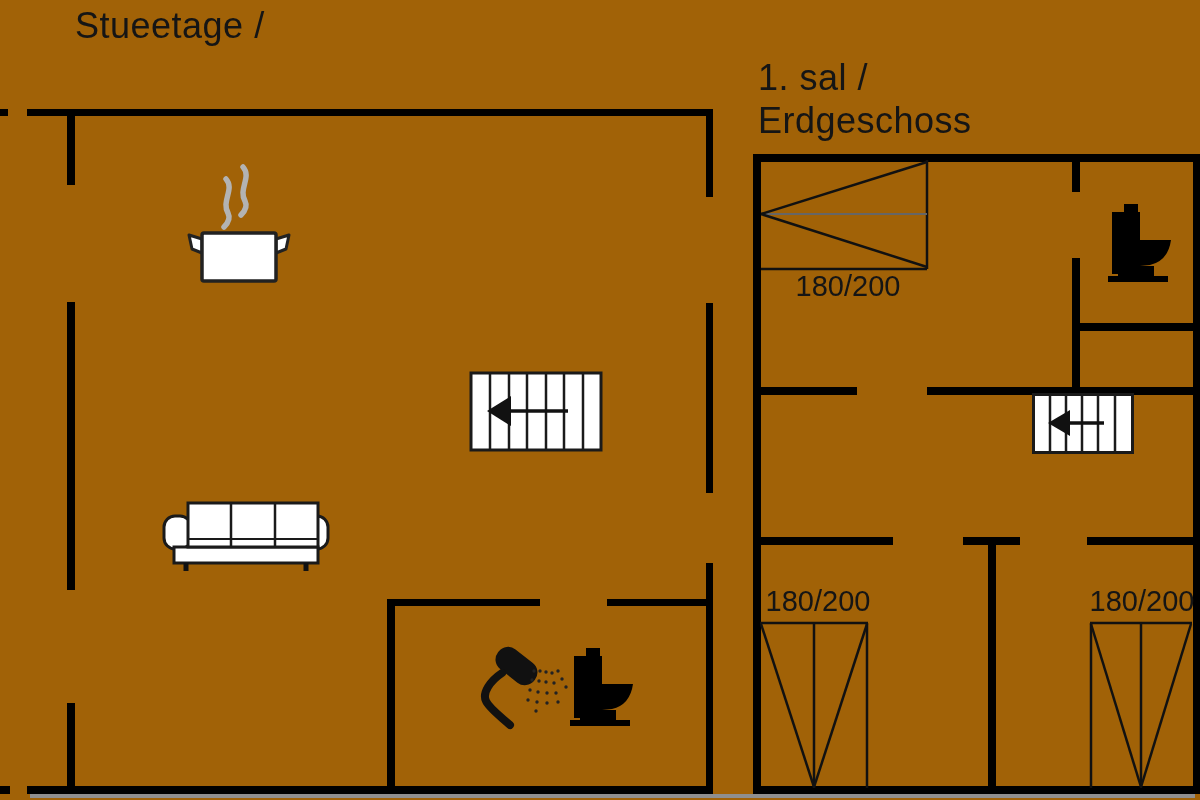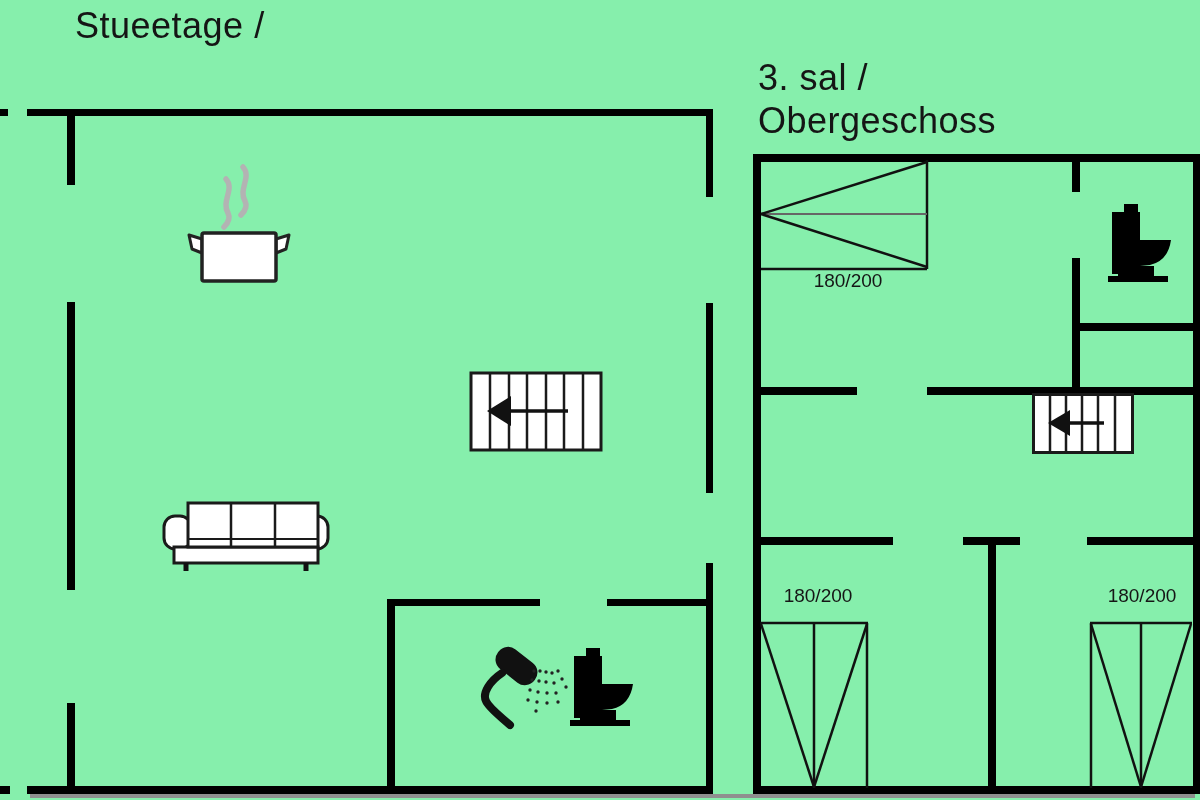--- a/index.html
+++ b/index.html
@@ -1,36 +1,36 @@
 <!DOCTYPE html>
 <html><head>
 <meta charset="utf-8">
 <style>
   html,body{margin:0;padding:0;background:#fff;}
   #stage{
-    position:relative;width:1200px;height:800px;background:#86efac;overflow:hidden;
+    position:relative;width:1200px;height:800px;background:#a16207;overflow:hidden;
     font-family:"Liberation Sans", sans-serif;color:#111;
   }
   .wall{position:absolute;background:#000;}
   .shadow{position:absolute;background:#8f8f8f;}
   .title{position:absolute;font-size:36px;line-height:43px;color:#151515;letter-spacing:0.5px;white-space:nowrap;}
-  .bedlabel{position:absolute;width:120px;font-size:19px;text-align:center;color:#151515;white-space:nowrap;}
+  .bedlabel{position:absolute;width:120px;font-size:29px;text-align:center;color:#151515;white-space:nowrap;}
   svg{position:absolute;overflow:visible;}
 </style>
 </head>
 <body>
 
 <div id="stage">
 
   <div class="title" style="left:75px;top:4px;">
     <div>Stueetage /</div>
   </div>
   <div class="title" style="left:758px;top:56px;">
-    <div>3. sal /</div>
-    <div>Obergeschoss</div>
+    <div>1. sal /</div>
+    <div>Erdgeschoss</div>
   </div>
 
   <div class="shadow" style="left:30px;top:794px;width:1165px;height:4px;"></div>
 
   <div class="wall" style="left:0px;top:109px;width:8px;height:7px;"></div>
   <div class="wall" style="left:27px;top:109px;width:686px;height:7px;"></div>
   <div class="wall" style="left:67px;top:109px;width:8px;height:76px;"></div>
   <div class="wall" style="left:67px;top:302px;width:8px;height:288px;"></div>
   <div class="wall" style="left:67px;top:703px;width:8px;height:91px;"></div>
   <div class="wall" style="left:706px;top:109px;width:7px;height:88px;"></div>

